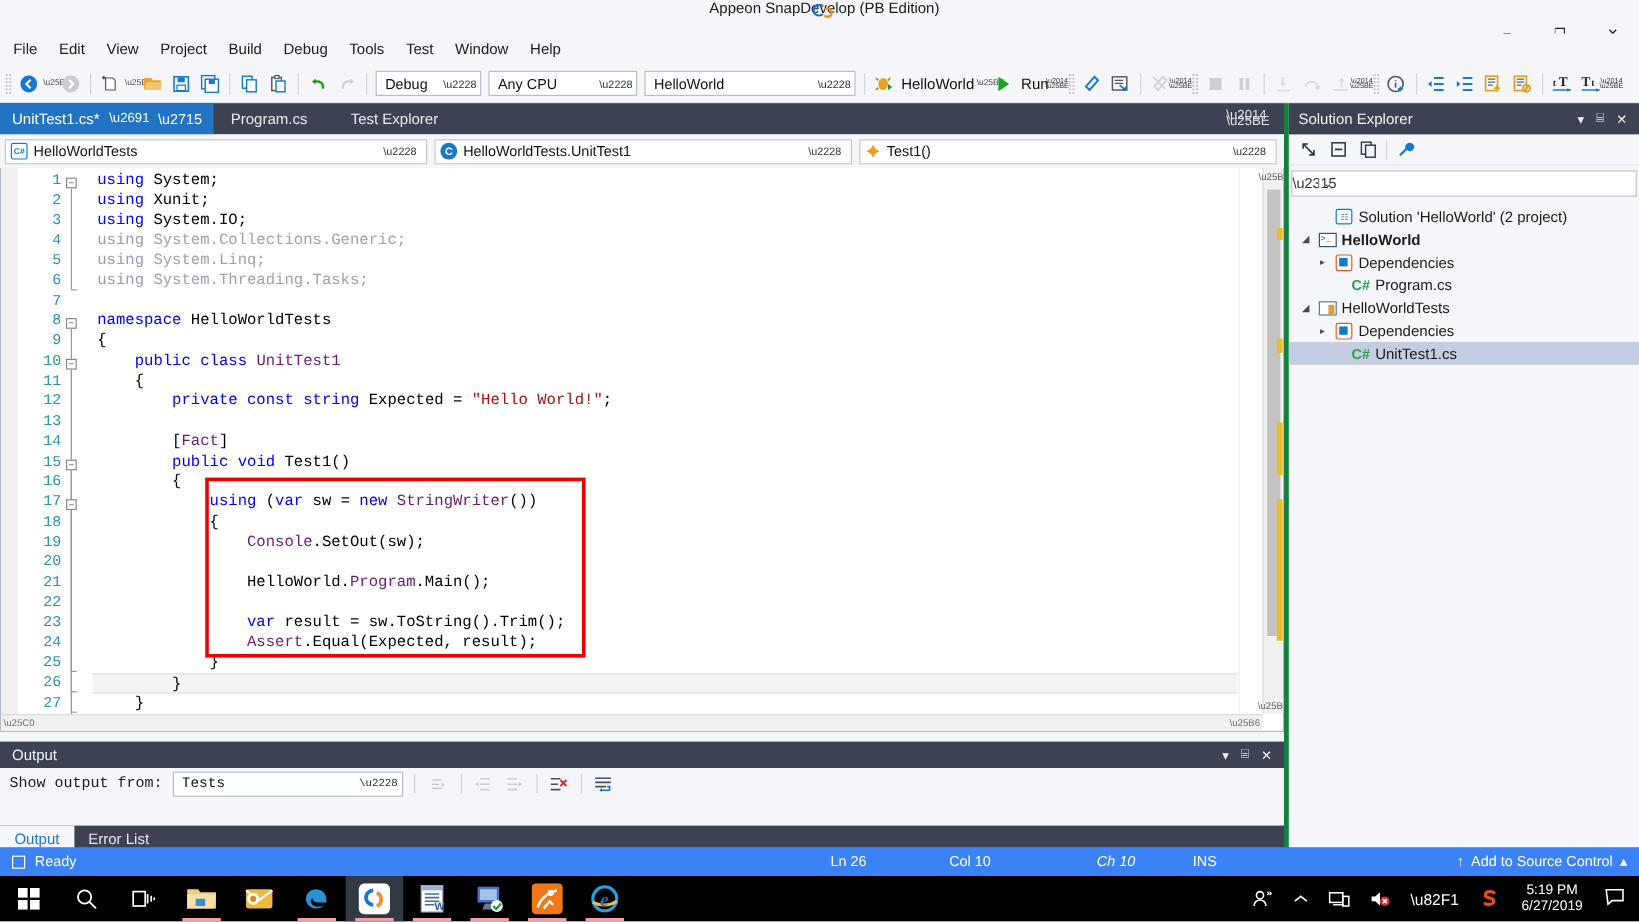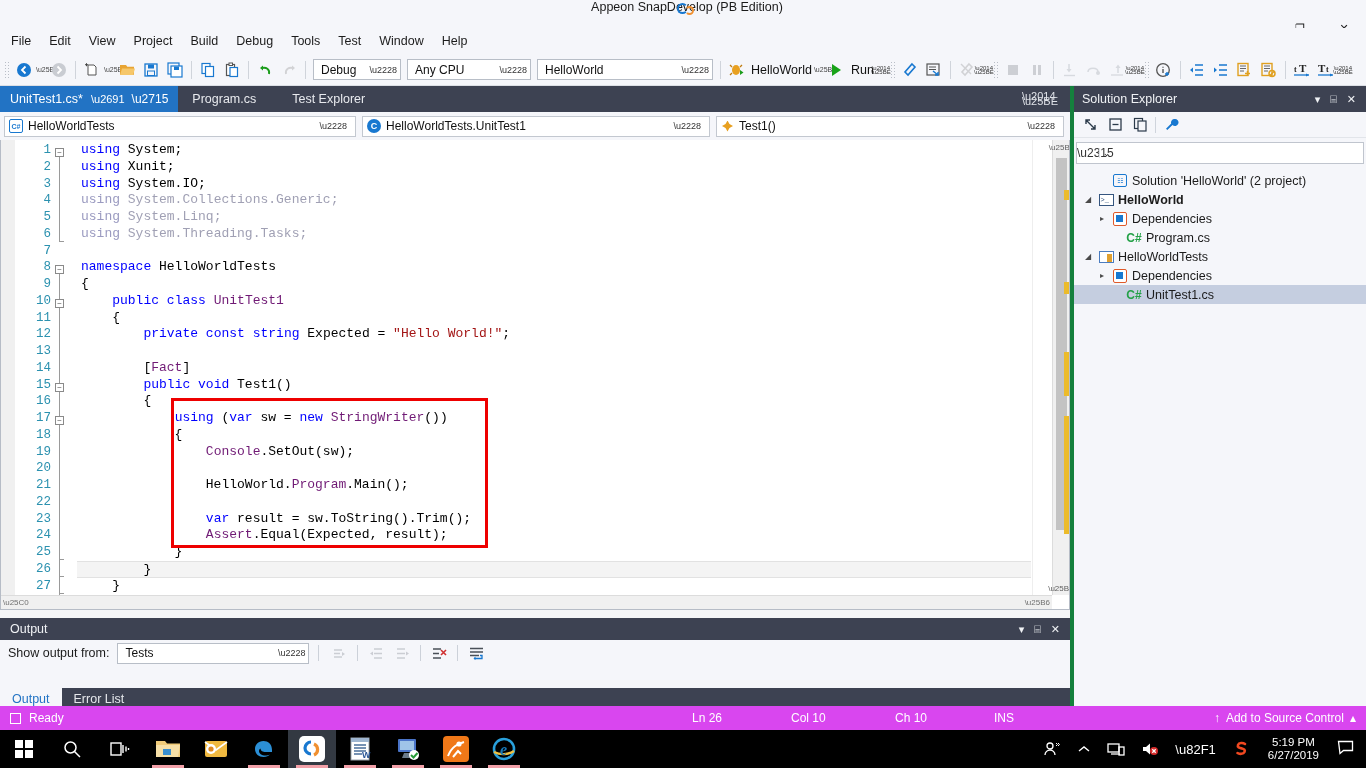--- a/index.html
+++ b/index.html
@@ -207,41 +207,41 @@
     color:#24a148; }
 
   
   #output { position:absolute; left:0; top:618px; width:1070px; height:92px;
     background:#f5f6fa; }
   #out-head { height:22px; background:#3d4252; color:#f0f2f5;
     display:flex; align-items:center; padding:0 6px 0 10px; font-size:12.5px; }
   #out-head .hbtns { margin-left:auto; display:flex; gap:10px; font-size:11px;
     padding-right:4px; }
   #out-bar { height:26px; display:flex; align-items:center; padding:0 8px;
-    gap:4px; background:#f5f6fa; }
+    gap:4px; background:#f5f6fa;font-family:Liberation Mono, monospace; }
   #out-bar .lbl { font-size:12.5px; color:#1b1b1b; margin-right:4px; }
   #out-bar .ob { width:22px;height:20px;display:flex;align-items:center;
     justify-content:center;font-size:12px;color:#1878d0; }
   #out-bar .ob.dis { opacity:.35; }
   #out-tabs { position:absolute; bottom:0; left:0; height:22px; display:flex;
     align-items:flex-end; background:#3d4252; width:1070px; }
   #out-tabs .ot { height:22px; padding:0 12px; font-size:12.5px;
     display:flex; align-items:center; color:#e6e8ec; }
   #out-tabs .ot.active { background:#f5f6fa; color:#2273c4; }
 
   
   #statusbar { position:absolute; left:0; top:706px; width:1366px; height:24px;
-    background:#d946ef; color:#fff; display:flex; align-items:center;
+    background:#3b82f6; color:#fff; display:flex; align-items:center;
     font-size:12px; }
   #statusbar .sq { width:11px;height:11px;border:1.5px solid #fff;
     margin:0 8px 0 10px; }
   #st-ready { }
   #st-ln { position:absolute; left:692px; }
   #st-col { position:absolute; left:791px; }
-  #st-ch { position:absolute; left:895px; }
+  #st-ch { position:absolute; left:914px;font-style:italic; }
   #st-ins { position:absolute; left:994px; }
   #st-src { position:absolute; right:10px; display:flex; align-items:center;
     gap:6px; }
 
   
   #taskbar { position:absolute; left:0; top:730px; width:1366px; height:38px;
     background:#000; display:flex; align-items:center; }
   .tk { width:48px; height:38px; display:flex; align-items:center;
     justify-content:center; position:relative; }
   .tk.act { background:#333942; }

